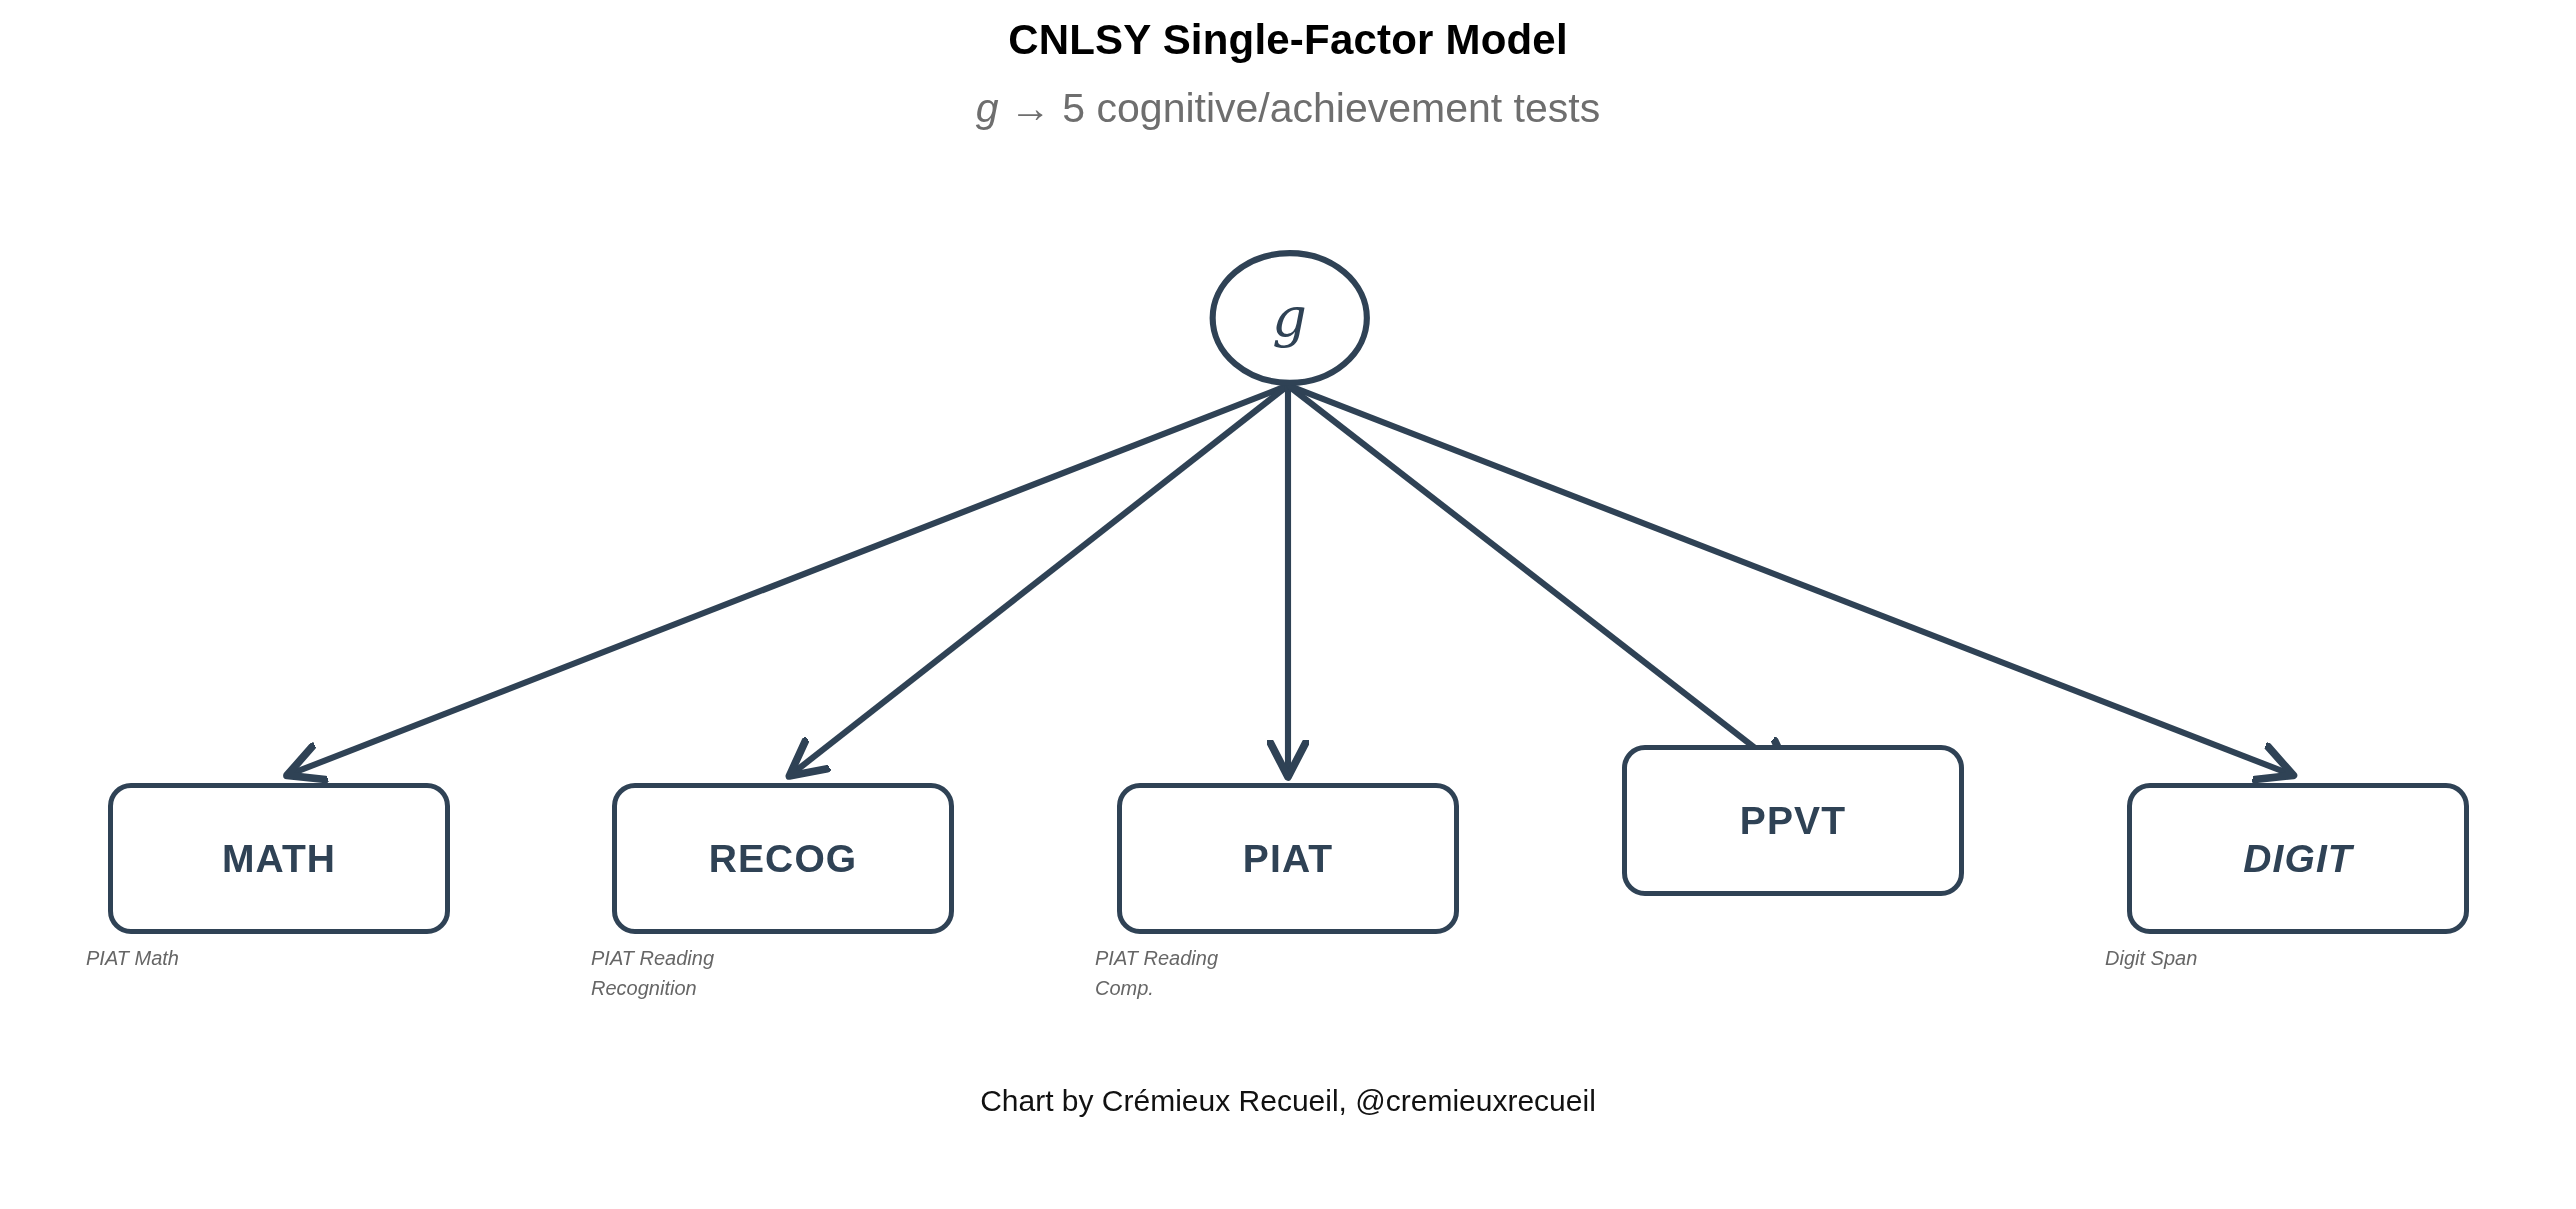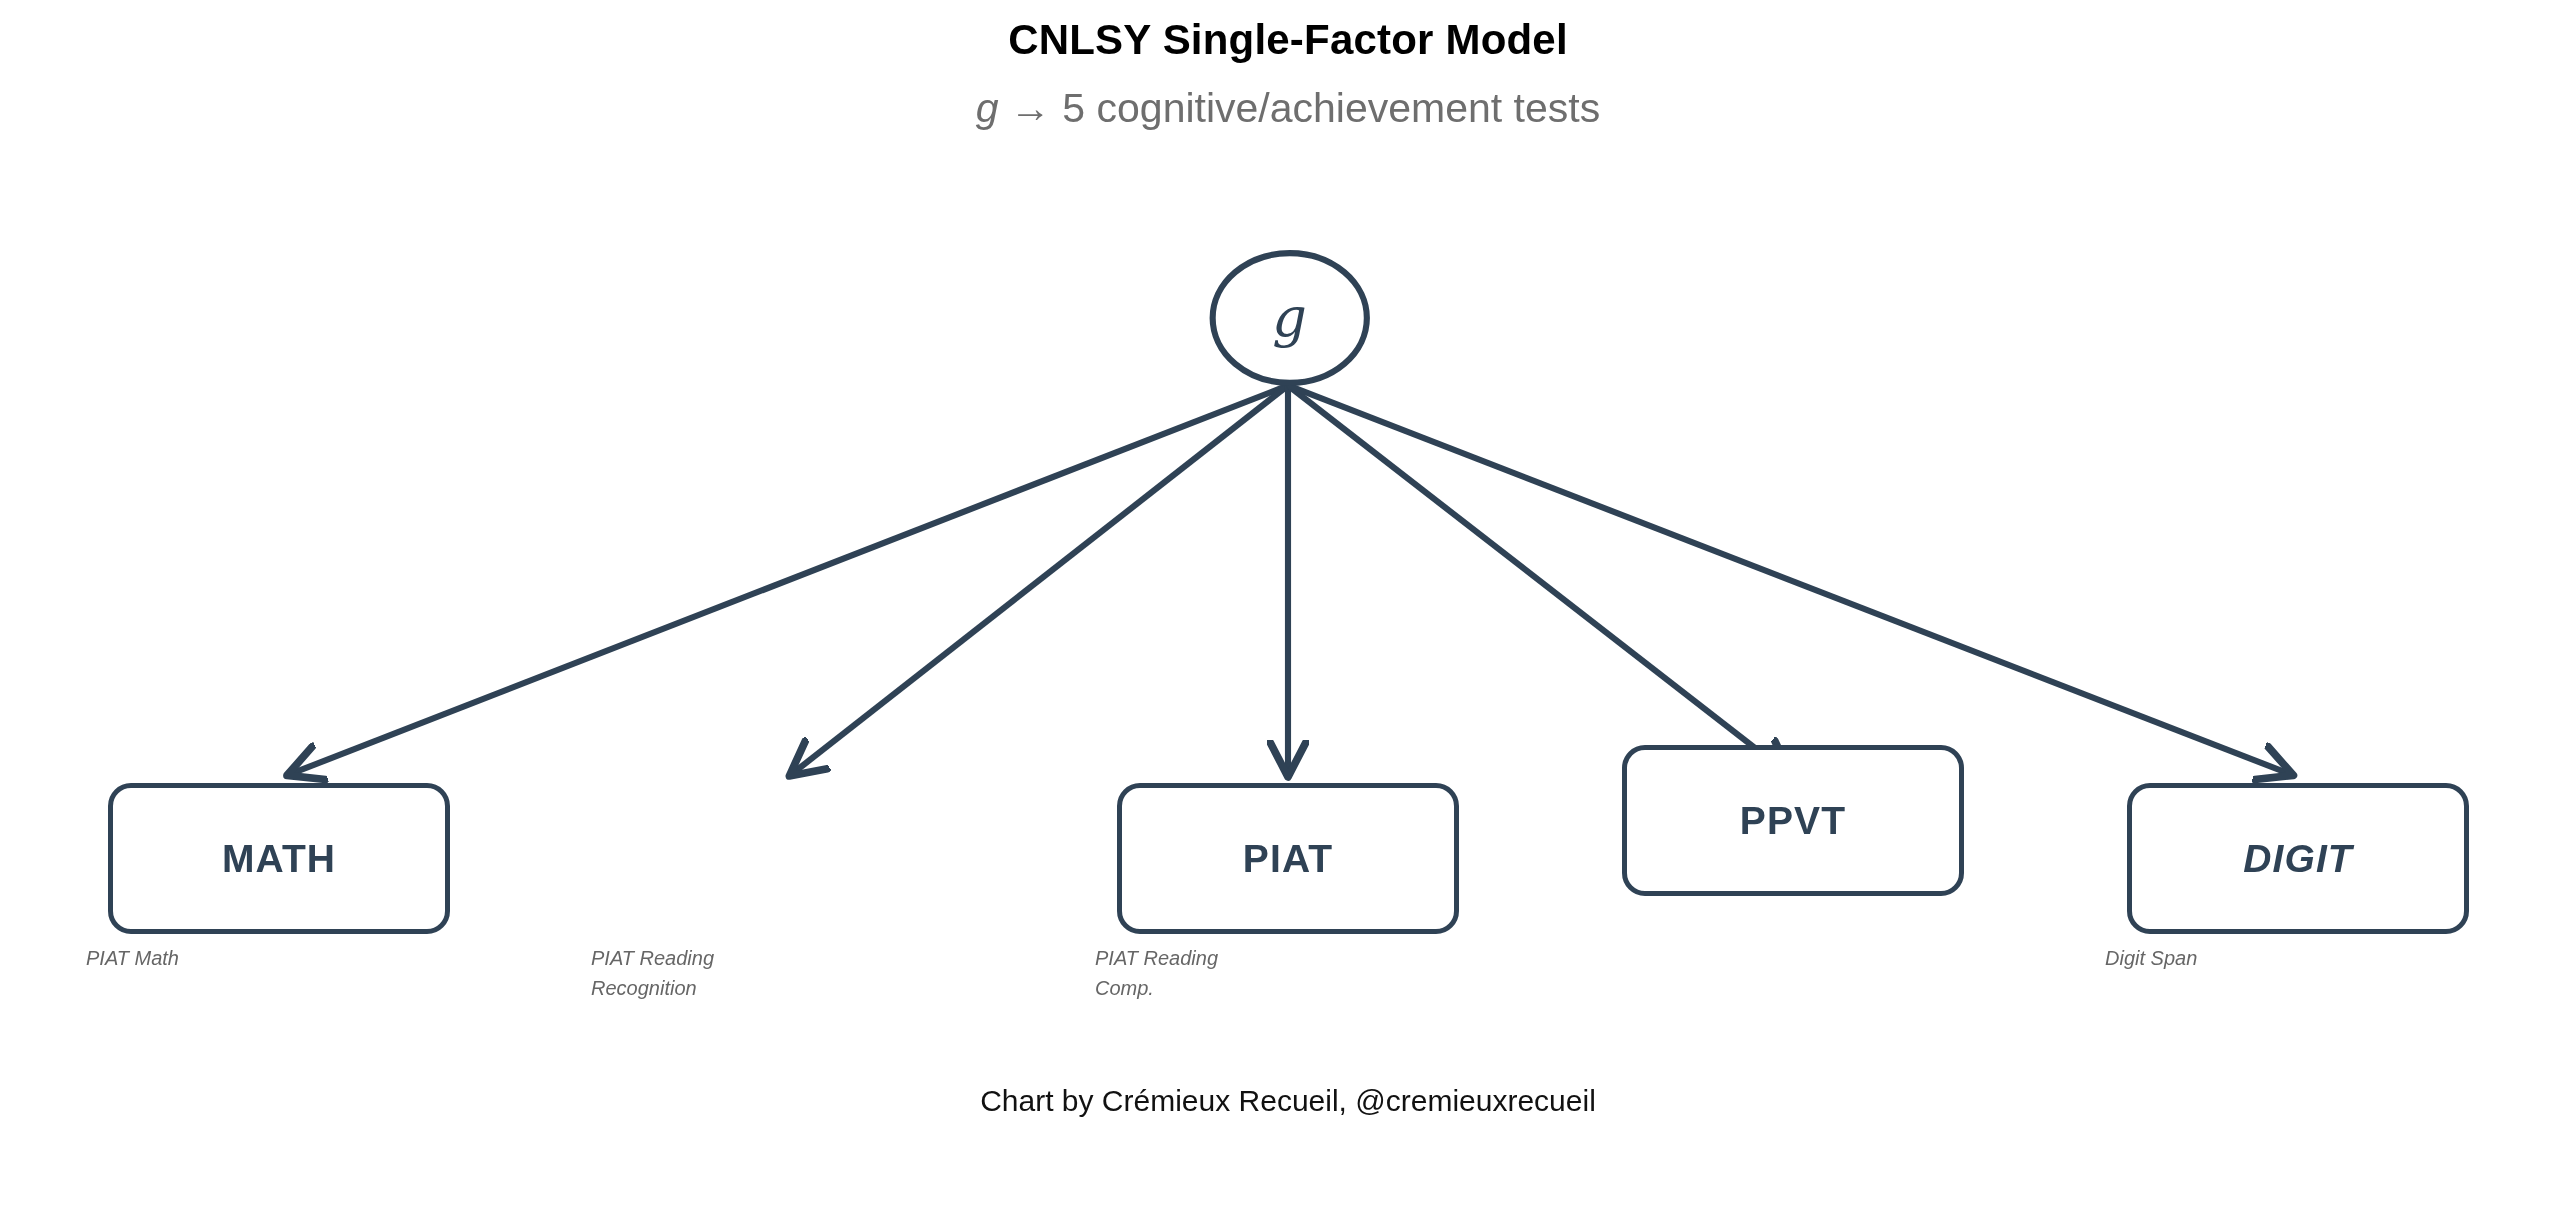--- a/index.html
+++ b/index.html
@@ -140,20 +140,23 @@
 
   <div class="factor-label">g</div>
 
   <div class="indicator" style="left:108px; top:783px;">
     <span class="indicator-label">MATH</span>
   </div>
   <div class="caption" style="left:86px; top:943px;">
     <div>PIAT Math</div>
   </div>
 
+  <div class="indicator" style="left:612px; top:783px;">
+    <span class="indicator-label">RECOG</span>
+  </div>
   <div class="caption" style="left:591px; top:943px;">
     <div>PIAT Reading</div>
     <div>Recognition</div>
   </div>
 
   <div class="indicator" style="left:1117px; top:783px;">
     <span class="indicator-label">PIAT</span>
   </div>
   <div class="caption" style="left:1095px; top:943px;">
     <div>PIAT Reading</div>

